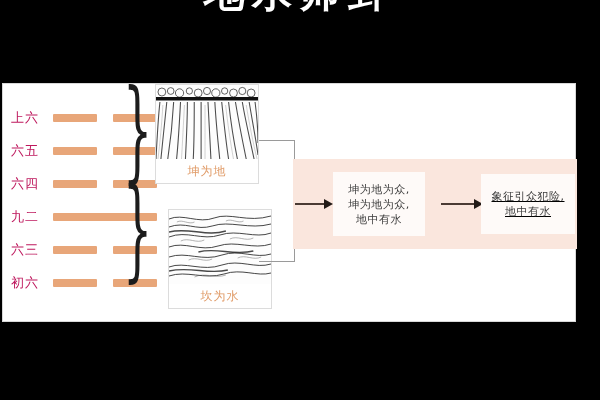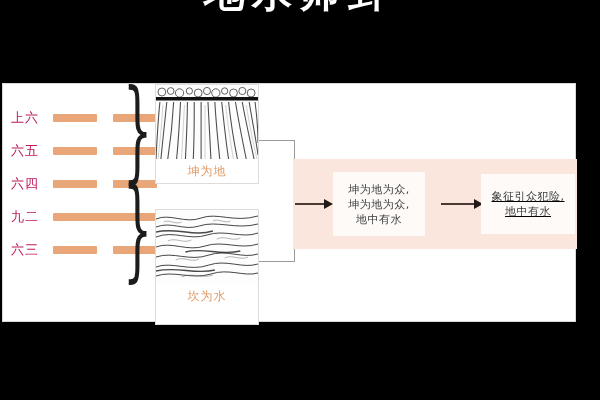--- a/index.html
+++ b/index.html
@@ -70,21 +70,21 @@
   }
   .brace-upper { left: 120px; top: 20px; transform: scaleY(2.05) scaleX(0.85); }
   .brace-lower { left: 120px; top: 119px; transform: scaleY(2.05) scaleX(0.85); }
 
   
   .pic-card {
     position: absolute; left: 152px; width: 104px;
     border: 1px solid #dcdcdc; background: #fff;
   }
   .pic-card.upper { top: 0px; height: 100px; }
-  .pic-card.lower { top: 125px; height: 116px; }
+  .pic-card.lower { top: 125px; height: 100px; margin-left: 13px; }
   .pic {
     height: 74px; width: 100%;
     overflow: hidden; position: relative;
     background: #fdfdfd;
   }
   .pic-caption {
     height: 25px; line-height: 25px; text-align: center;
     font-size: 12px; color: #e09a66; letter-spacing: 1px;
     font-family: "DejaVu Sans", sans-serif;
   }
@@ -189,20 +189,28 @@
 
       <div class="hx-row">
         <div class="hx-label">六三</div>
         <div class="hx-lines yin">
           <div class="seg"></div>
           <div class="gap"></div>
           <div class="seg"></div>
         </div>
       </div>
 
+      <div class="hx-row">
+        <div class="hx-label">初六</div>
+        <div class="hx-lines yin">
+          <div class="seg"></div>
+          <div class="gap"></div>
+          <div class="seg"></div>
+        </div>
+      </div>
     </div>
 
     <div class="brace brace-upper">}</div>
     <div class="brace brace-lower">}</div>
 
     <div class="pic-card upper">
       <div class="pic">
         <svg viewBox="0 0 104 74" preserveAspectRatio="none" aria-hidden="true">
           <rect x="0" y="0" width="104" height="74" fill="#fdfdfd"></rect>
           <g stroke="#3a3a3a" stroke-width="0.8" fill="none">

